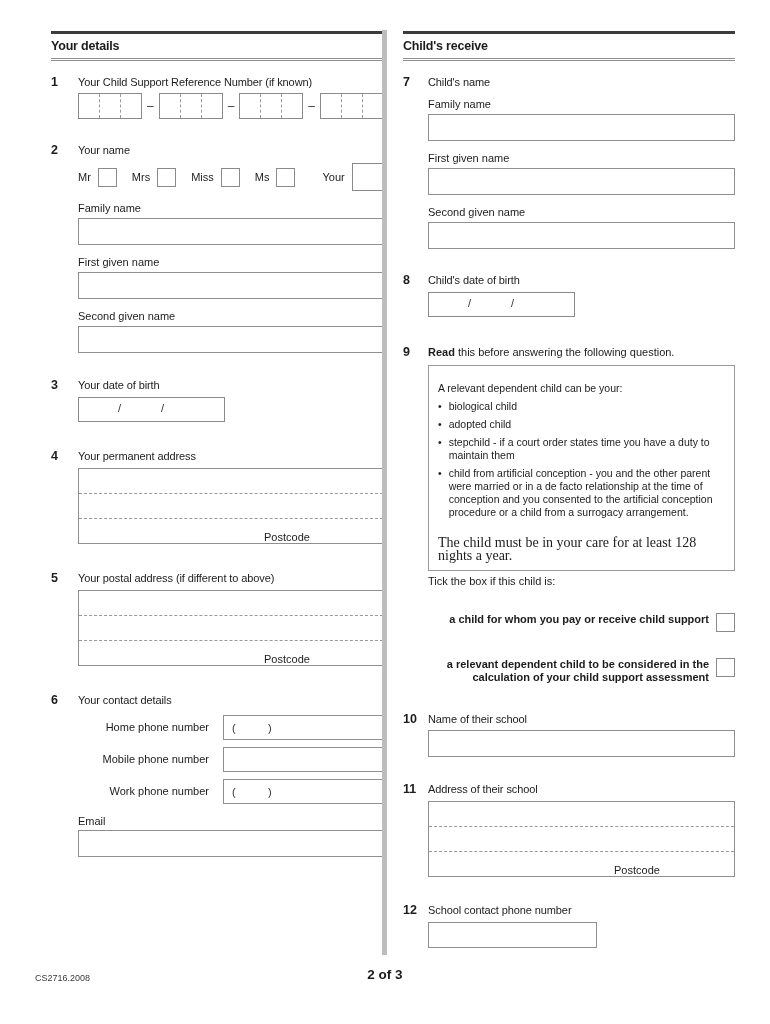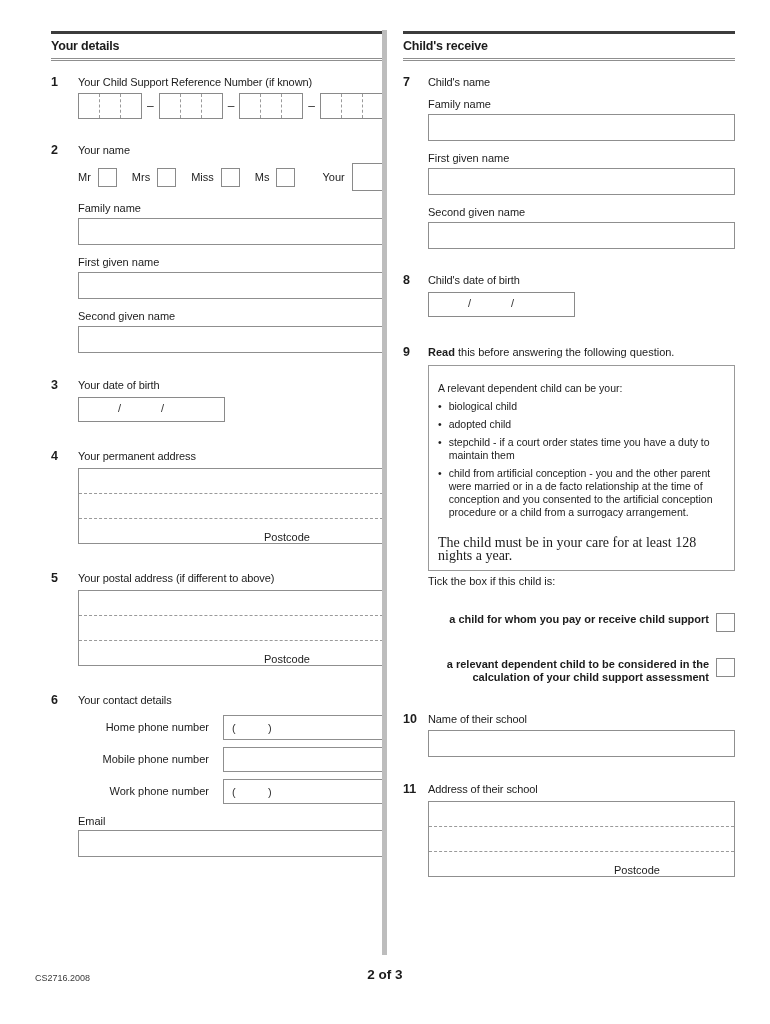--- a/index.html
+++ b/index.html
@@ -311,18 +311,25 @@
         <div class="addr-box">
           <div class="addr-row"></div>
           <div class="addr-row"></div>
           <div class="addr-row postcode-row">
             <span class="postcode-label">Postcode</span>
           </div>
         </div>
       </div>
     </div>
 
+    <div class="q q12">
+      <div class="qnum">12</div>
+      <div class="qbody">
+        <div class="qlabel">School contact phone number</div>
+        <div class="small-box"></div>
+      </div>
+    </div>
   </div>
 
   <div class="footer-code">CS2716.2008</div>
   <div class="page-number">2 of 3</div>
 
 </div>
 
 </body></html>

